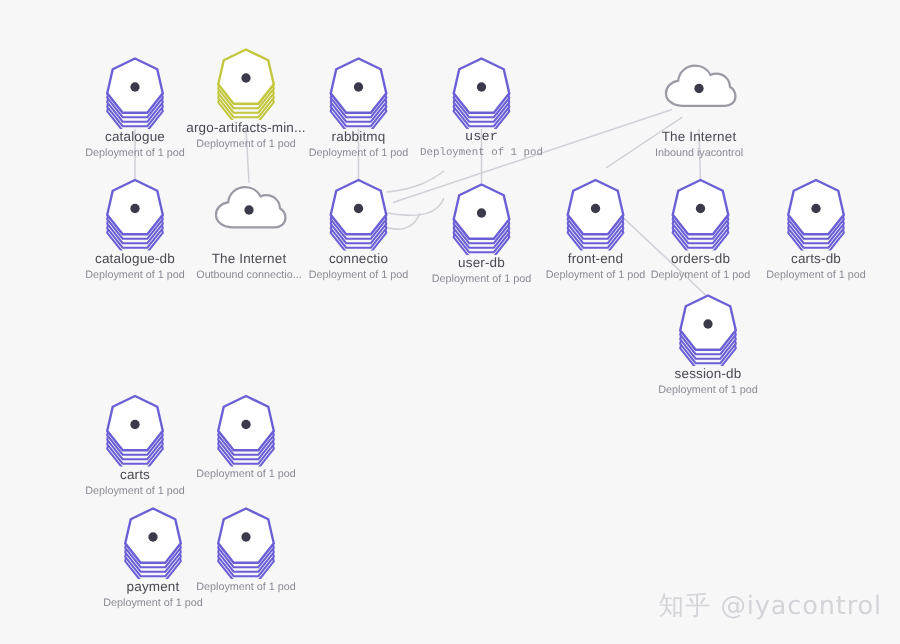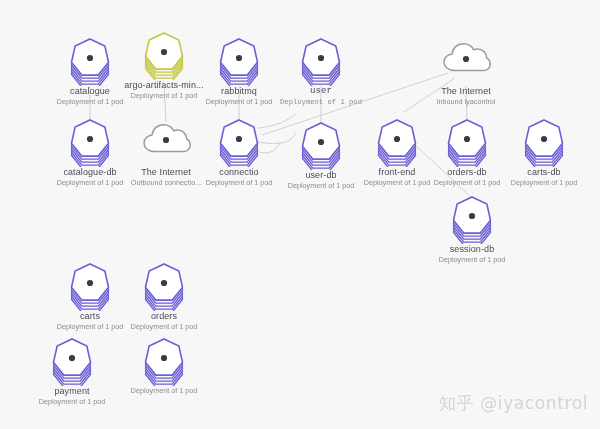--- a/index.html
+++ b/index.html
@@ -288,24 +288,23 @@
         <div class="node-glyph">
           <svg width="56" height="50" viewBox="0 0 56 50">
             <polygon points="28.00,15.00 42.85,22.15 46.52,38.23 36.24,51.12 19.76,51.12 9.48,38.23 13.15,22.15" fill="#f7f7f8" stroke="#6b5fd6" stroke-width="1.4"></polygon>
             <polygon points="28.00,12.00 42.85,19.15 46.52,35.23 36.24,48.12 19.76,48.12 9.48,35.23 13.15,19.15" fill="#f7f7f8" stroke="#6b5fd6" stroke-width="1.4"></polygon>
             <polygon points="28.00,9.00 42.85,16.15 46.52,32.23 36.24,45.12 19.76,45.12 9.48,32.23 13.15,16.15" fill="#f7f7f8" stroke="#6b5fd6" stroke-width="1.4"></polygon>
             <polygon points="28.00,6.00 42.85,13.15 46.52,29.23 36.24,42.12 19.76,42.12 9.48,29.23 13.15,13.15" fill="#f7f7f8" stroke="#6b5fd6" stroke-width="1.4"></polygon>
             <polygon points="28.00,3.00 42.85,10.15 46.52,26.23 36.24,39.12 19.76,39.12 9.48,26.23 13.15,10.15" fill="#ffffff" stroke="#6b5fd6" stroke-width="1.6"></polygon>
             <circle cx="28" cy="22" r="3.1" fill="#3a3a4a"></circle>
           </svg>
         </div>
-        <div class="node-label">orders</div>
-        <div class="node-sublabel">Deployment of 1 pod</div>
-      </div>
-      <div class="node" style="left: 72px; top: 336px;">
+        <div class="node-sublabel">Deployment of 1 pod</div>
+      </div>
+      <div class="node" style="left: 102px; top: 336px;">
         <div class="node-glyph">
           <svg width="56" height="50" viewBox="0 0 56 50">
             <polygon points="28.00,15.00 42.85,22.15 46.52,38.23 36.24,51.12 19.76,51.12 9.48,38.23 13.15,22.15" fill="#f7f7f8" stroke="#6b5fd6" stroke-width="1.4"></polygon>
             <polygon points="28.00,12.00 42.85,19.15 46.52,35.23 36.24,48.12 19.76,48.12 9.48,35.23 13.15,19.15" fill="#f7f7f8" stroke="#6b5fd6" stroke-width="1.4"></polygon>
             <polygon points="28.00,9.00 42.85,16.15 46.52,32.23 36.24,45.12 19.76,45.12 9.48,32.23 13.15,16.15" fill="#f7f7f8" stroke="#6b5fd6" stroke-width="1.4"></polygon>
             <polygon points="28.00,6.00 42.85,13.15 46.52,29.23 36.24,42.12 19.76,42.12 9.48,29.23 13.15,13.15" fill="#f7f7f8" stroke="#6b5fd6" stroke-width="1.4"></polygon>
             <polygon points="28.00,3.00 42.85,10.15 46.52,26.23 36.24,39.12 19.76,39.12 9.48,26.23 13.15,10.15" fill="#ffffff" stroke="#6b5fd6" stroke-width="1.6"></polygon>
             <circle cx="28" cy="22" r="3.1" fill="#3a3a4a"></circle>
           </svg>
         </div>

